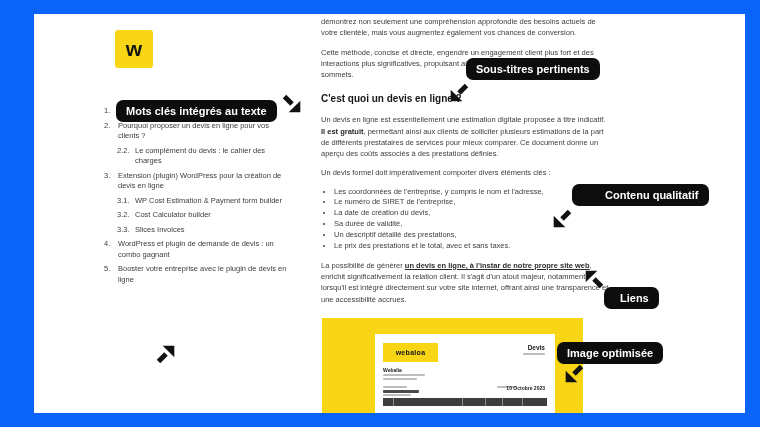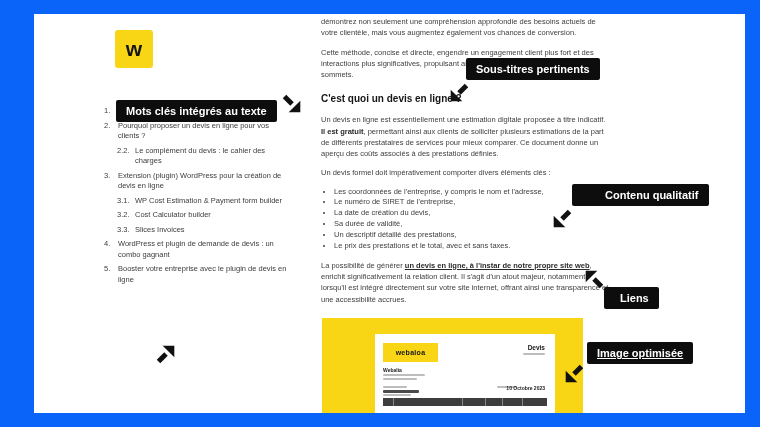--- a/index.html
+++ b/index.html
@@ -16,27 +16,27 @@
   .logo {
     position:absolute; left:115px; top:30px; width:38px; height:38px;
     background:#f9d615; border-radius:3px;
     display:flex; align-items:center; justify-content:center;
     font-weight:bold; font-size:21px; color:#141414;
   }
   
   .tag {
     position:absolute; background:#0d0d0d; color:#ffffff;
     font-weight:bold; font-size:11px; line-height:1;
-    padding:6px 10px 5px; border-radius:2px; white-space:nowrap; z-index:30;
+    padding:6px 10px 5px; border-radius:7px; white-space:nowrap; z-index:30;
   }
   .tag-mots      { left:116px; top:78px;margin-top:22px;  }
   .tag-sous      { left:466px; top:58px;  }
   .tag-contenu   { left:572px; top:184px;padding-left:33px; }
   .tag-liens     { left:604px; top:287px;padding-left:16px; }
-  .tag-image     { left:587px; top:342px;text-decoration:underline; }
+  .tag-image     { left:557px; top:342px; }
   .tag-structure { left:55px;  top:360px; }
   
   .arrow { position:absolute; width:20px; height:20px; z-index:31; }
   .arrow svg { display:block; width:100%; height:100%; }
   .ar-se { transform:rotate(0deg); }
   .ar-sw { transform:rotate(90deg); }
   .ar-nw { transform:rotate(180deg); }
   .ar-ne { transform:rotate(270deg); }
   .arrow-heading   { left:282px; top:94px;  }
   .arrow-sous      { left:449px; top:83px;  }

